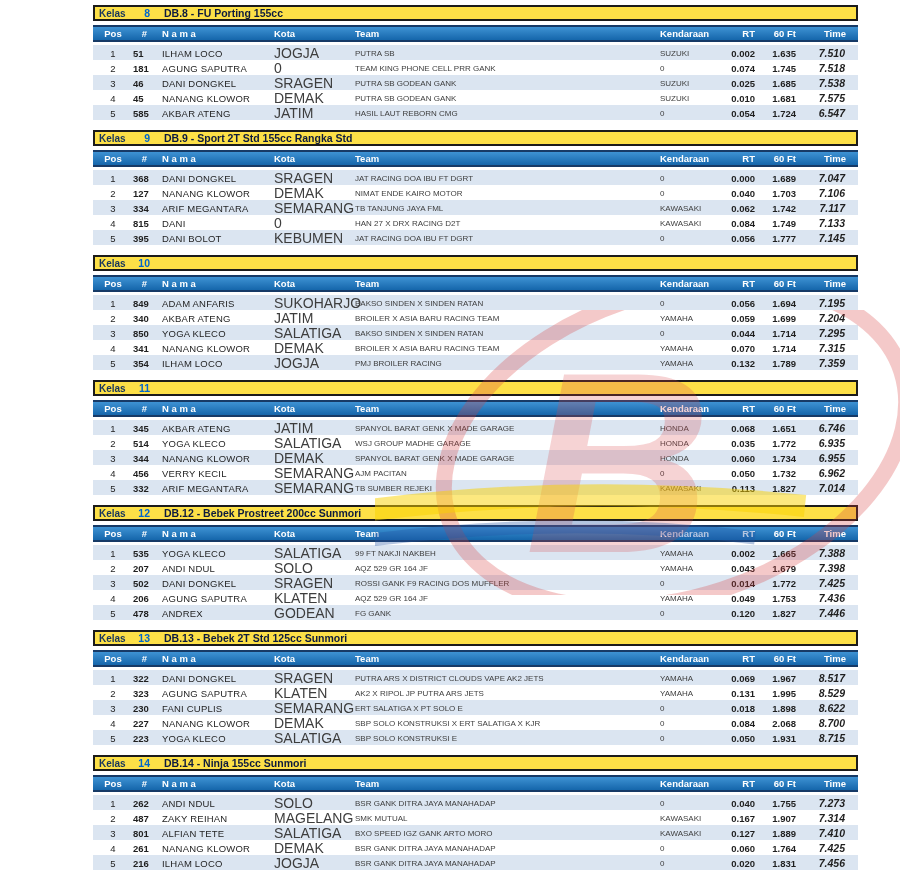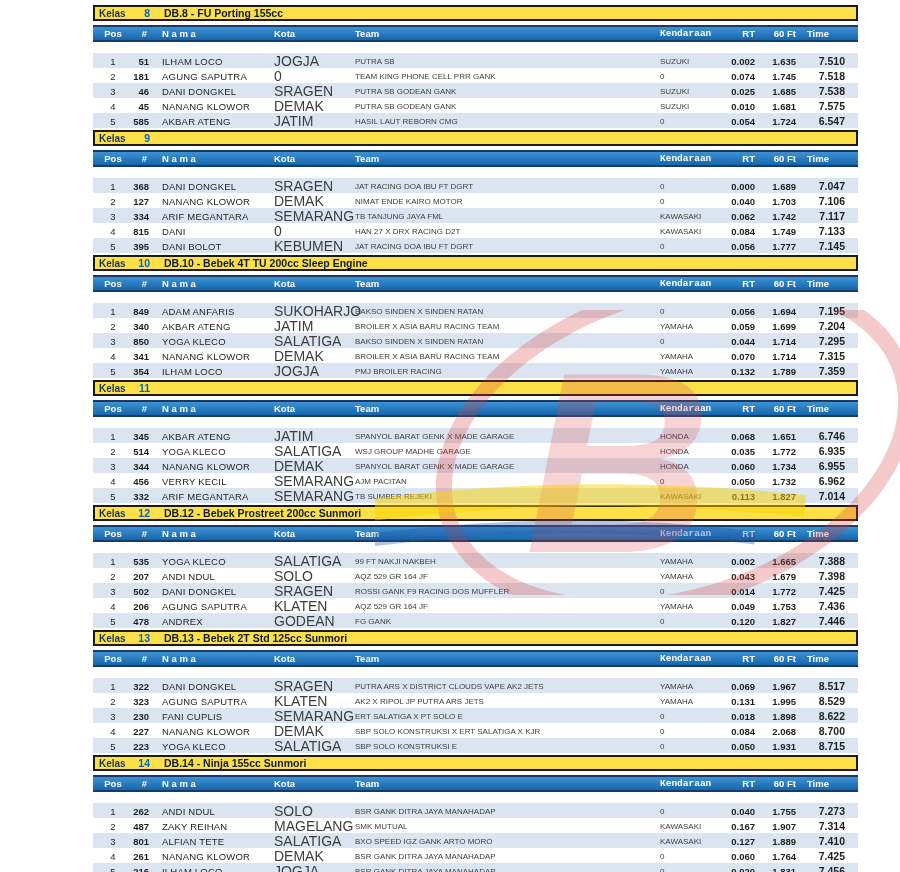--- a/index.html
+++ b/index.html
@@ -41,49 +41,49 @@
   .band .n  { color: #0066cc; font-weight: bold; font-size: 10.5px; text-align: right; padding-right: 7px; }
   .band .t  { color: #0d1b3e; font-weight: bold; font-size: 10.5px; padding-left: 7px; white-space: nowrap; }
 
   
   .thead {
     box-sizing: border-box;
     height: 17px;
     background: linear-gradient(180deg, #3e92d3 0%, #1566ab 100%);
     border-top: 2px solid #173a66;
     border-bottom: 2px solid #173a66;
-    margin-bottom: 11px;
+    margin-bottom: 3px;
     color: #ffffff;
     font-weight: bold;
     font-size: 9.5px;
     white-space: nowrap;
   }
   .h-pos   { text-align: center; }
   .h-num   { text-align: right; padding-right: 8px; }
   .h-nama  { padding-left: 7px; }
   .h-kota  { padding-left: 2px; }
   .h-team  { padding-left: 2px; }
-  .h-kend  { padding-left: 2px; font-family: Liberation Mono, monospace; }
+  .h-kend  { padding-left: 2px; }
   .h-rt    { text-align: right; padding-right: 7px; }
   .h-sixty { text-align: right; padding-right: 6px; }
-  .h-time  { text-align: center; padding-right: 24px; }
+  .h-time  { text-align: right; padding-right: 12px; }
 
   
   .row { height: 15px; font-size: 9.5px; color: #1f1f1f; white-space: nowrap; }
   .row.odd  { background: #dbe5f1; }
   .row.even { background: #ffffff; }
   .c-pos   { text-align: center; }
-  .c-num   { text-align: right; padding-right: 6px; font-weight: bold; }
+  .c-num   { padding-right: 6px; font-weight: bold; }
   .c-nama  { padding-left: 7px; letter-spacing: 0.2px; }
   .c-kota  { padding-left: 2px; font-size: 14px; color: #3d3d3d; }
   .c-team  { padding-left: 2px; font-size: 8px; color: #3d3d3d; }
   .c-kend  { padding-left: 2px; font-size: 8px; color: #3d3d3d; }
   .c-rt    { text-align: right; padding-right: 7px; font-weight: bold; }
   .c-sixty { text-align: right; padding-right: 6px; font-weight: bold; }
-  .c-time  { text-align: right; padding-right: 13px; font-weight: bold; font-size: 10.5px; }
+  .c-time  { text-align: right; padding-right: 13px; font-weight: bold; font-style: italic; font-size: 10.5px; }
 
   
   .watermark {
     position: absolute;
     left: 375px;
     top: 310px;
     width: 535px;
     height: 285px;
     z-index: 3;
     pointer-events: none;
@@ -171,20 +171,21 @@
     <span class="c-sixty">1.724</span>
     <span class="c-time">6.547</span>
   </div>
 </div>
   </div>
 
   <div class="section">
     <div class="band">
       <span class="k">Kelas</span>
       <span class="n">9</span>
+      <span class="t">DB.9 - Sport 2T Std 155cc Rangka Std</span>
     </div>
     <div class="thead grid-cols">
       <span class="h-pos">Pos</span>
       <span class="h-num">#</span>
       <span class="h-nama">N a m a</span>
       <span class="h-kota">Kota</span>
       <span class="h-team">Team</span>
       <span class="h-kend">Kendaraan</span>
       <span class="h-rt">RT</span>
       <span class="h-sixty">60 Ft</span>
@@ -250,21 +251,20 @@
     <span class="c-sixty">1.777</span>
     <span class="c-time">7.145</span>
   </div>
 </div>
   </div>
 
   <div class="section">
     <div class="band">
       <span class="k">Kelas</span>
       <span class="n">10</span>
-      <span class="t">DB.10 - Bebek 4T TU 200cc Sleep Engine</span>
     </div>
     <div class="thead grid-cols">
       <span class="h-pos">Pos</span>
       <span class="h-num">#</span>
       <span class="h-nama">N a m a</span>
       <span class="h-kota">Kota</span>
       <span class="h-team">Team</span>
       <span class="h-kend">Kendaraan</span>
       <span class="h-rt">RT</span>
       <span class="h-sixty">60 Ft</span>

